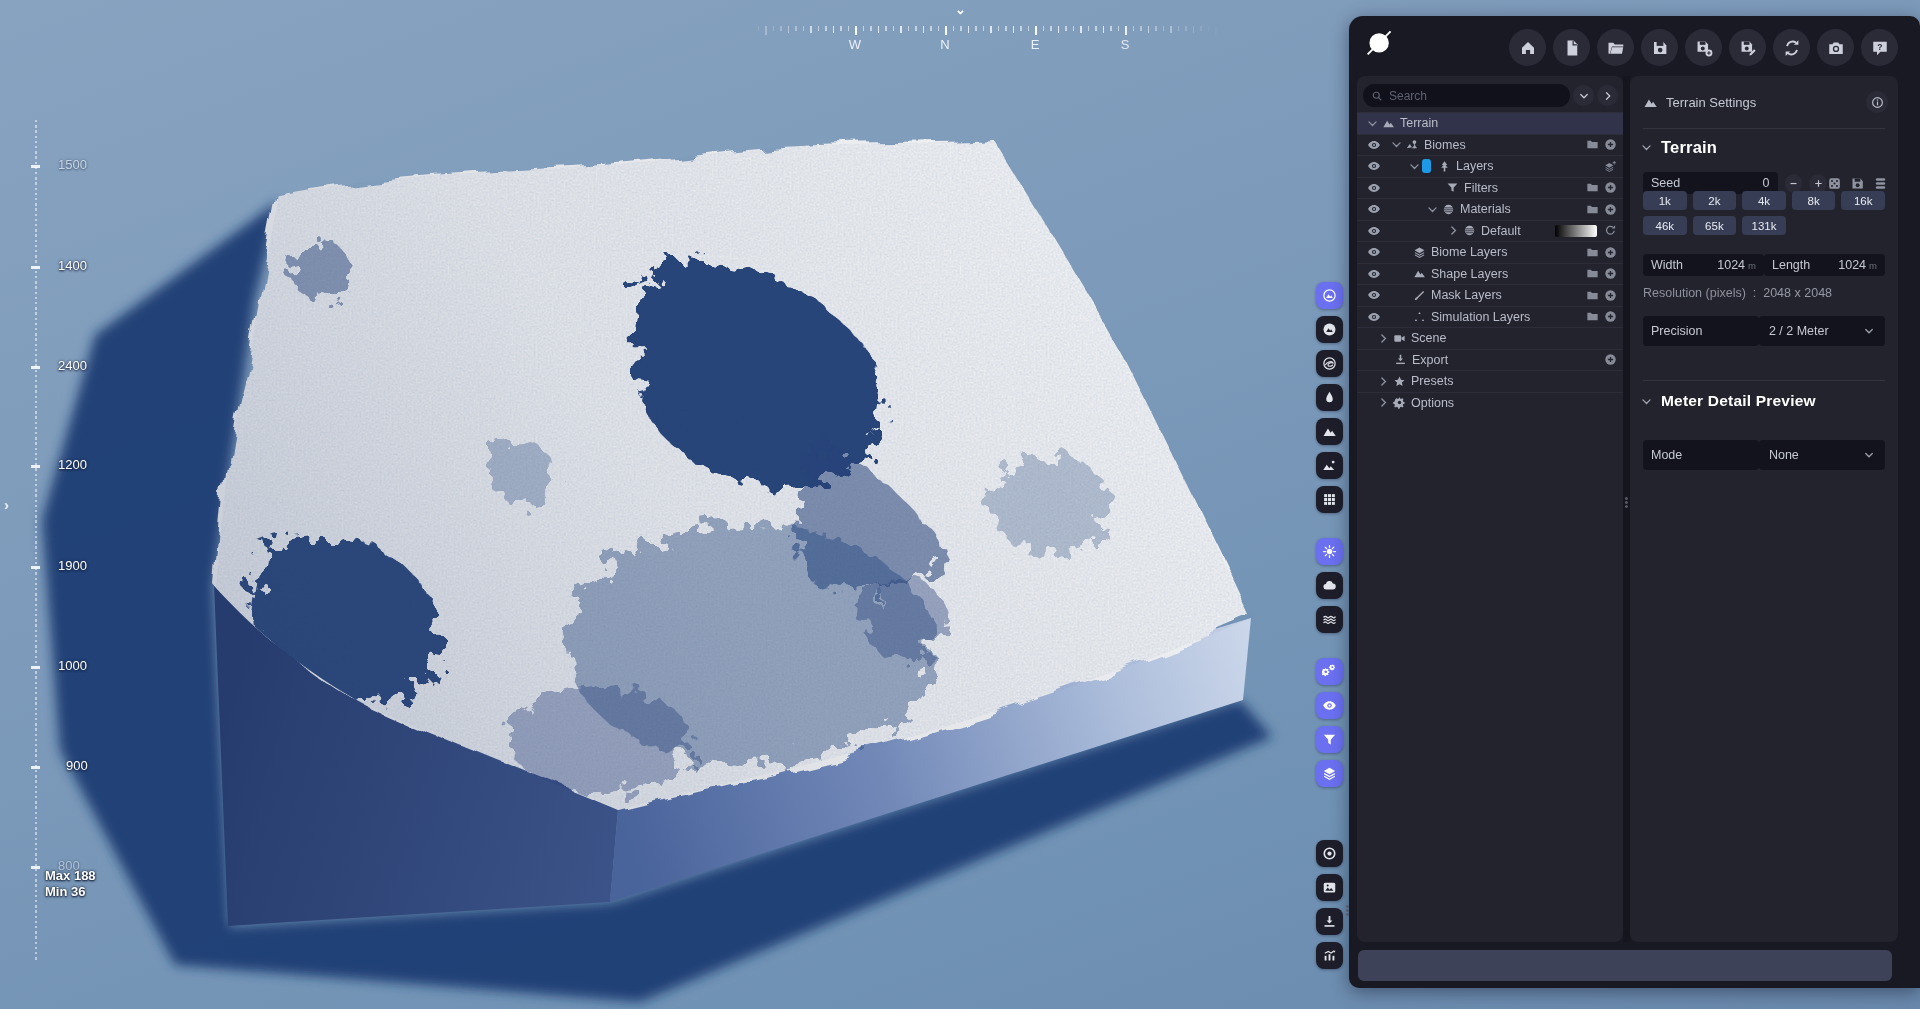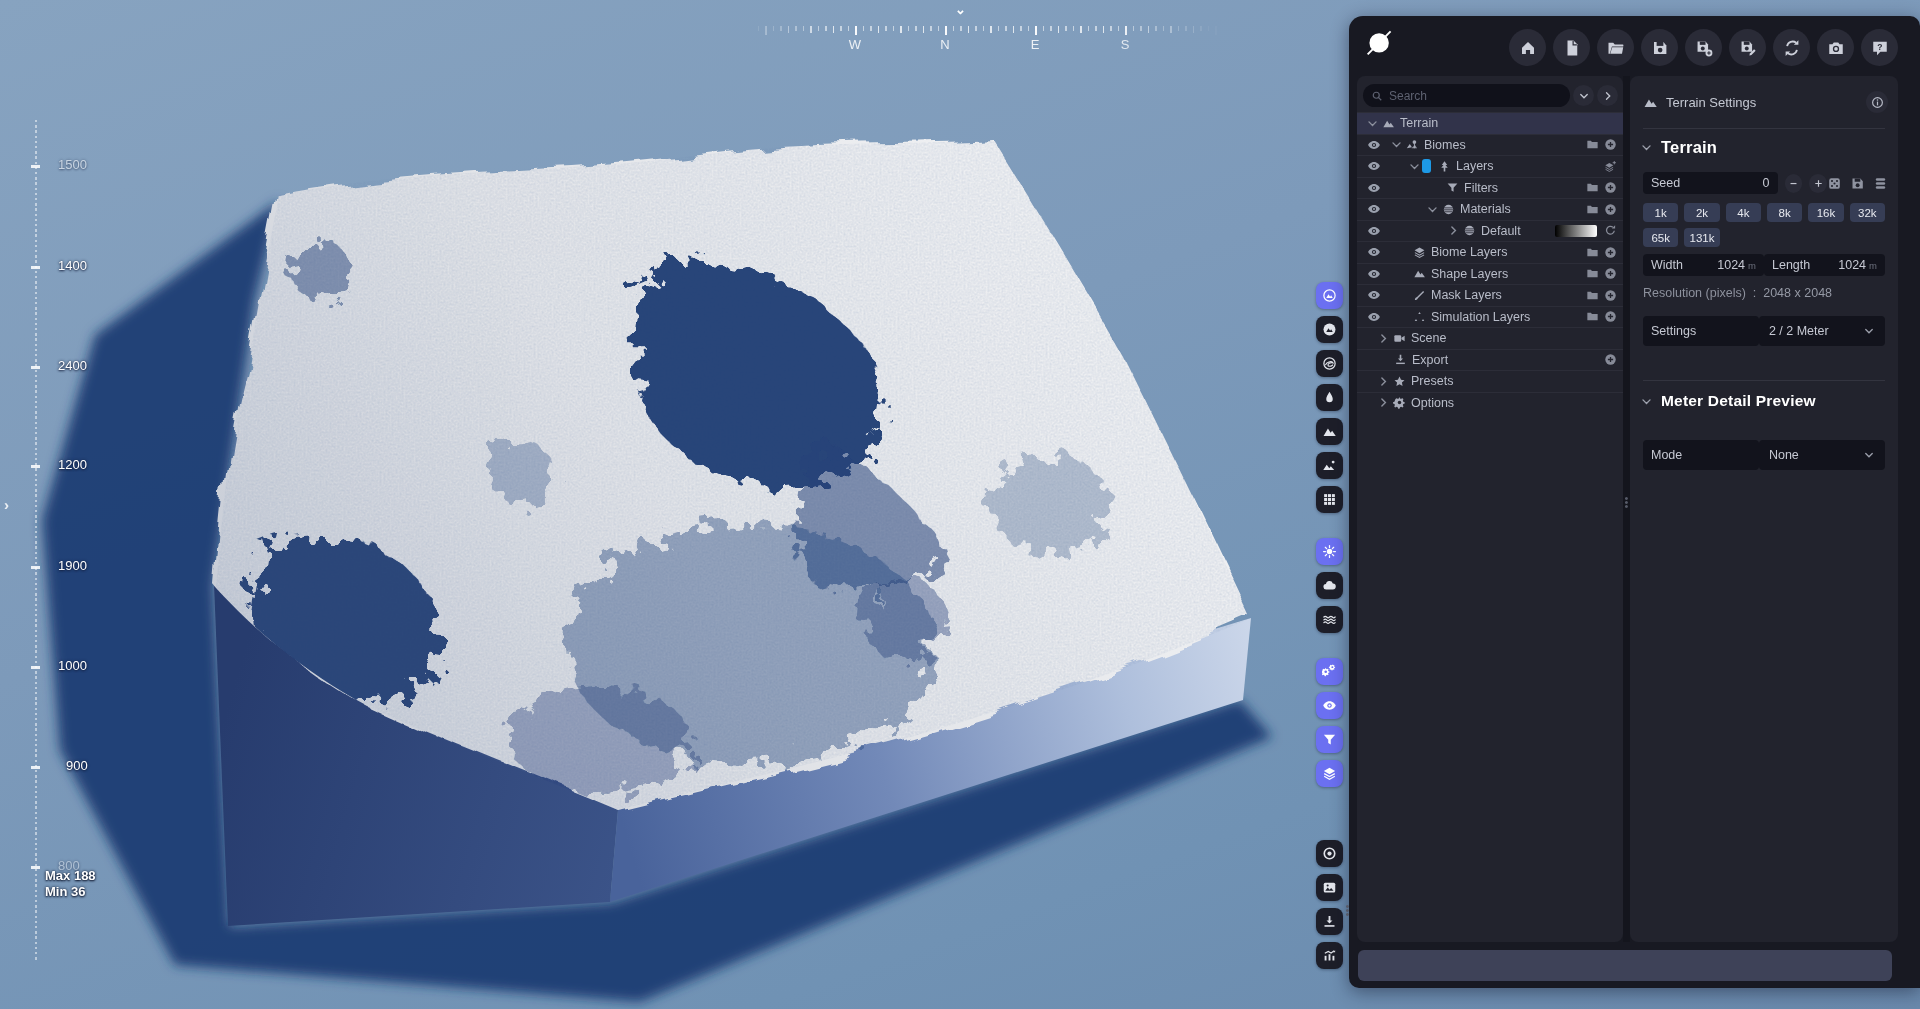--- a/index.html
+++ b/index.html
@@ -77,21 +77,21 @@
   .sechead .t{font-size:16.5px;font-weight:bold;letter-spacing:.2px;}
   .field{background:#12131c;border-radius:4px;display:flex;align-items:center;font-size:12.5px;color:#c6c9d3;padding:0 8px;}
   .field .val{margin-left:auto;}
   .unit{color:#6d717e;font-size:9.5px;margin-left:3px;}
   .seedrow{position:absolute;left:13px;right:10px;top:96px;height:22px;display:flex;align-items:center;}
   .seedfield{width:127px;height:22px;}
   .minibtn{width:19px;height:19px;border-radius:50%;background:#2a2b37;color:#c3c6d0;display:flex;align-items:center;justify-content:center;margin-left:7px;}
   .minibtn svg{width:11px;height:11px;}
   .seedicons{margin-left:auto;display:flex;gap:8px;color:#8f93a0;}
   .seedicons svg{width:15px;height:15px;}
-  .resgrid{position:absolute;left:13px;right:13px;top:127px;display:grid;grid-template-columns:repeat(6,1fr);gap:6px;}
+  .resgrid{position:absolute;left:13px;right:13px;top:115px;display:grid;grid-template-columns:repeat(5,1fr);gap:6px;}
   .rbtn{height:19px;border-radius:4px;background:#363d55;color:#e8eaf0;font-size:11.5px;display:flex;align-items:center;justify-content:center;}
   .wlrow{position:absolute;left:13px;right:13px;top:178px;display:flex;justify-content:space-between;}
   .wl{width:116px;height:22px;}
   .resline{position:absolute;left:13px;top:210px;font-size:12.5px;color:#8d919d;}
   .resline b{font-weight:normal;color:#9599a5;}
   .selrow{position:absolute;left:13px;right:13px;height:30px;display:flex;justify-content:space-between;}
   .selrow .labbox{width:113px;height:30px;}
   .dd{width:120px;height:30px;background:#12131c;border-radius:4px;display:flex;align-items:center;padding:0 10px;font-size:12.5px;color:#c6c9d3;}
   .dd svg{width:12px;height:12px;margin-left:auto;color:#9ca0ac;}
   
@@ -1093,21 +1093,21 @@
           </span>
       </div>
     </div>
 
     <div class="resgrid" id="resgrid">
         <div class="rbtn">1k</div>
         <div class="rbtn">2k</div>
         <div class="rbtn">4k</div>
         <div class="rbtn">8k</div>
         <div class="rbtn">16k</div>
-        <div class="rbtn">32k</div>
+        <div class="rbtn">46k</div>
         <div class="rbtn">65k</div>
         <div class="rbtn">131k</div>
       </div>
 
     <div class="wlrow">
       <div class="field wl">
         <span>Width</span>
         <span class="val">1024</span>
         <span class="unit">m</span>
       </div>
@@ -1117,21 +1117,21 @@
         <span class="unit">m</span>
       </div>
     </div>
 
     <div class="resline">
       <span>Resolution (pixels)</span>&nbsp;&nbsp;<b>:</b>&nbsp;&nbsp;<b>2048 x 2048</b>
     </div>
 
     <div class="selrow" style="top:240px;">
       <div class="field labbox">
-        <span>Settings</span>
+        <span>Precision</span>
       </div>
       <div class="dd">
         <span>2 / 2 Meter</span>
         <span id="dd-chev1" style="margin-left: auto; color: rgb(156, 160, 172); display: flex;">
             <svg viewBox="0 0 24 24" fill="currentColor" width="12" height="12">
               <path fill="none" stroke="currentColor" stroke-width="2.6" stroke-linecap="round" d="M5.5 9l6.5 6.5L18.5 9"></path>
             </svg>
           </span>
       </div>
     </div>

